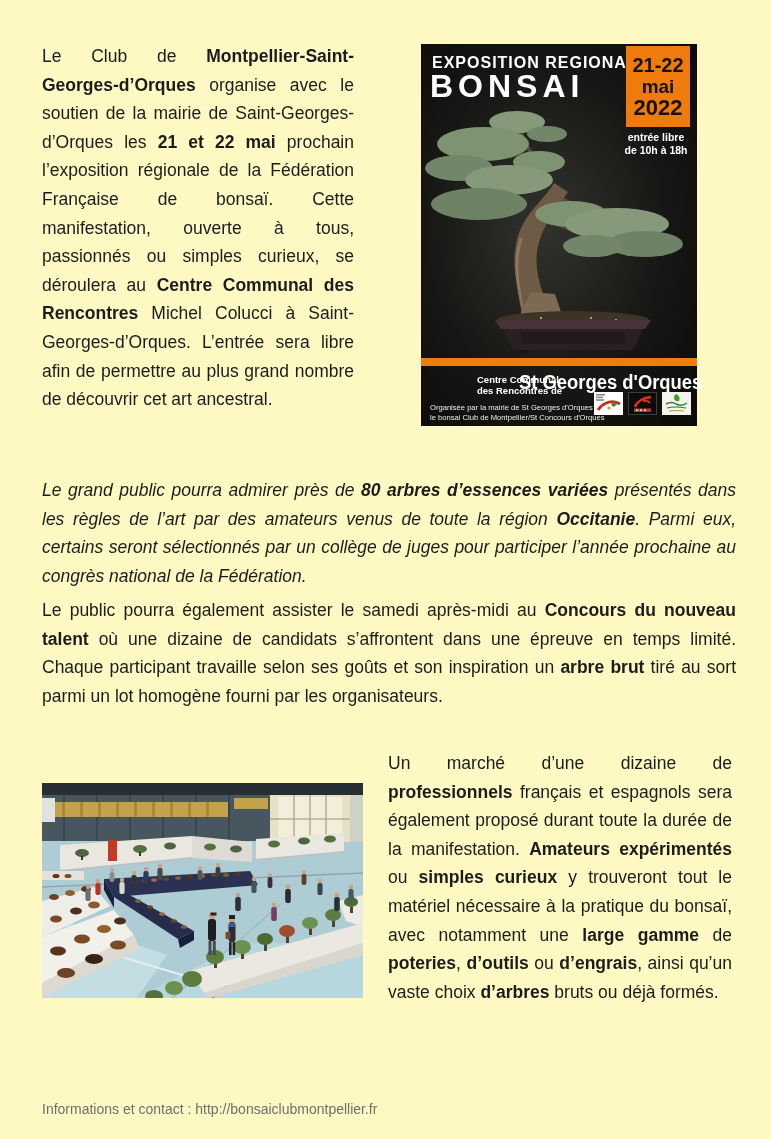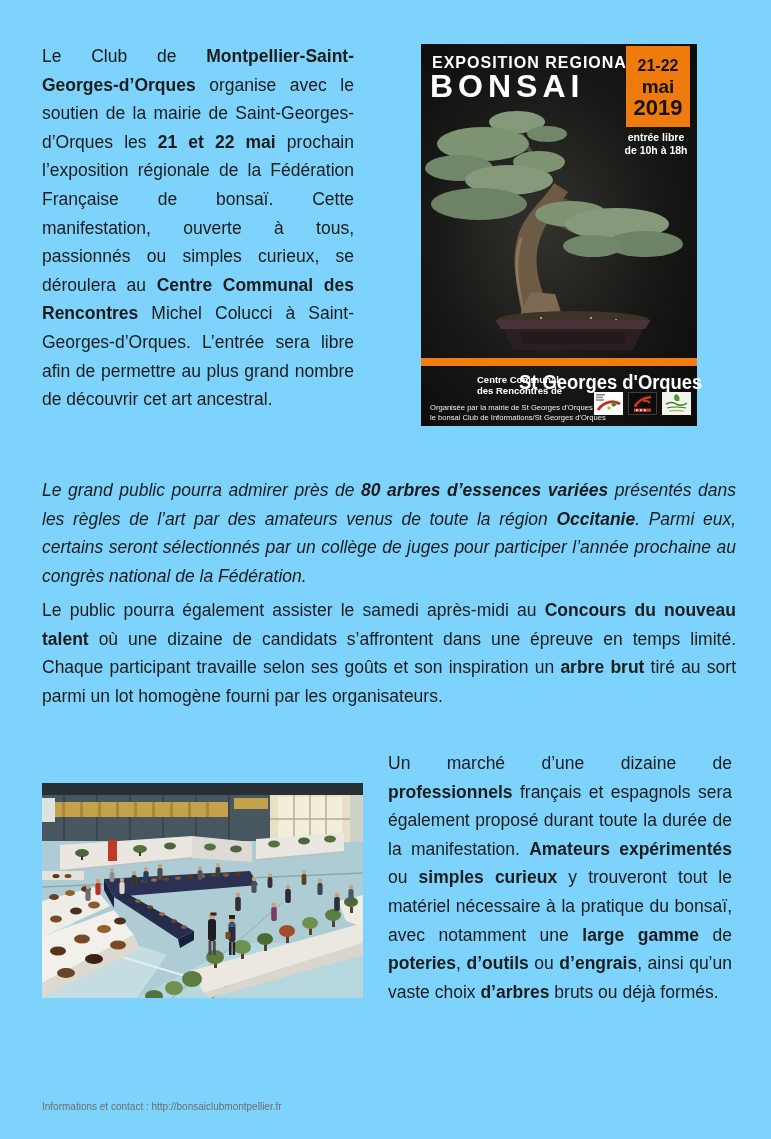--- a/index.html
+++ b/index.html
@@ -1,37 +1,37 @@
 <!DOCTYPE html>
 <html><head>
 <meta charset="utf-8">
 <style>
   html,body{margin:0;padding:0;background:#9a9a9a;}
-  .page{position:relative;width:771px;height:1139px;margin:0 auto;background:#7dd3fc;
+  .page{position:relative;width:771px;height:1139px;margin:0 auto;background:#fef9c3;
         font-family:"Liberation Sans",sans-serif;color:#1c1c1c;overflow:hidden;}
   .jtext{text-align:justify;font-size:17.5px;line-height:28.6px;margin:0;}
   .jtext .b{font-weight:700;}
   .intro{position:absolute;left:42px;top:42px;width:312px;}
   .p2{position:absolute;left:42px;top:476px;width:694px;font-style:italic;}
   .p3{position:absolute;left:42px;top:596px;width:694px;}
   .p4{position:absolute;left:388px;top:749px;width:344px;}
   .photo{position:absolute;left:42px;top:783px;width:321px;height:215px;}
   .photo svg{display:block;}
-  .footer{position:absolute;left:42px;top:1101px;font-size:10px;color:#6e6e6e;}
+  .footer{position:absolute;left:42px;top:1101px;font-size:14px;color:#6e6e6e;}
   
   .poster{position:absolute;left:421px;top:44px;width:276px;height:382px;
           background:radial-gradient(ellipse at 45% 48%, #32322d 0%, #171715 55%, #0a0a09 100%);}
   .kicker{position:absolute;left:11px;top:10px;font-size:16px;font-weight:700;color:#fff;
           letter-spacing:1px;white-space:nowrap;}
   .ptitle{position:absolute;left:9px;top:24px;font-size:32px;font-weight:700;color:#fff;
           letter-spacing:5px;white-space:nowrap;}
   .datebox{position:absolute;right:7px;top:2px;width:64px;height:81px;background:#ee7b0c;
            color:#141414;font-weight:700;text-align:center;display:flex;flex-direction:column;
            justify-content:center;gap:1px;}
-  .datebox .d1{font-size:16px;line-height:21px;}
+  .datebox .d1{font-size:20px;line-height:21px;}
   .datebox .d2{font-size:19px;line-height:19px;text-align:center;}
   .datebox .d3{font-size:22px;line-height:22px;}
   .entry{position:absolute;right:3px;top:87px;width:76px;text-align:center;color:#ffffff;
          font-weight:700;font-size:10.5px;line-height:12.5px;margin-left:20px;}
   .tree{position:absolute;left:0;top:52px;}
   .stripe{position:absolute;left:0;top:314px;width:276px;height:8px;background:#f07d0e;}
   .venue-small{position:absolute;left:9px;top:331px;font-size:9.5px;font-weight:700;color:#fff;
                line-height:10.5px;white-space:nowrap;margin-left:47px;}
   .venue-large{position:absolute;left:98px;top:327px;font-size:20px;font-weight:700;color:#fff;
                transform:scaleX(0.92);transform-origin:left top;white-space:nowrap;}
@@ -47,21 +47,21 @@
 
   <p class="jtext intro"><span>Le Club de </span><span class="b">Montpellier-Saint-Georges-d’Orques</span><span> organise avec le soutien de la mairie de Saint-Georges-d’Orques les </span><span class="b">21 et 22 mai</span><span> prochain l’exposition régionale de la Fédération Française de bonsaï. Cette manifestation, ouverte à tous, passionnés ou simples curieux, se déroulera au </span><span class="b">Centre Communal des Rencontres</span><span> Michel Colucci à Saint-Georges-d’Orques. L’entrée sera libre afin de permettre au plus grand nombre de découvrir cet art ancestral.</span></p>
 
   <div class="poster">
     <div class="kicker">EXPOSITION REGIONALE</div>
     <div class="ptitle">BONSAI</div>
 
     <div class="datebox">
       <span class="d1">21-22</span>
       <span class="d2">mai</span>
-      <span class="d3">2019</span>
+      <span class="d3">2022</span>
     </div>
 
     <div class="entry">
       <div>entrée libre</div>
       <div>de 10h à 18h</div>
     </div>
 
     <svg class="tree" width="276" height="262" viewBox="0 0 276 262">
 
       <path d="M130,100 C152,108 170,118 196,127" stroke="#584734" stroke-width="6" fill="none"></path>
@@ -103,21 +103,21 @@
     <div class="stripe"></div>
 
     <div class="venue-small">
       <div>Centre Communal</div>
       <div>des Rencontres de</div>
     </div>
     <div class="venue-large">St Georges d'Orques</div>
 
     <div class="credits">
       <div>Organisée par la mairie de St Georges d'Orques et</div>
-      <div>le bonsai Club de Informations/St Georges d'Orques</div>
+      <div>le bonsai Club de Montpellier/St Concours d'Orques</div>
     </div>
 
     <div class="logos">
       <svg class="logo" viewBox="0 0 29 23">
         <rect width="29" height="23" fill="#ffffff"></rect>
         <rect x="2" y="2" width="9" height="1.6" fill="#8a8a8a"></rect>
         <rect x="2" y="4.6" width="7" height="1.6" fill="#8a8a8a"></rect>
         <rect x="2" y="7.2" width="8" height="1.6" fill="#8a8a8a"></rect>
         <path d="M4,18 C10,9 20,8 26,12" stroke="#c62f1d" stroke-width="3" fill="none"></path>
         <path d="M17,13 l3,-4 3,3 -3,3 z" fill="#3c8c2f"></path>

